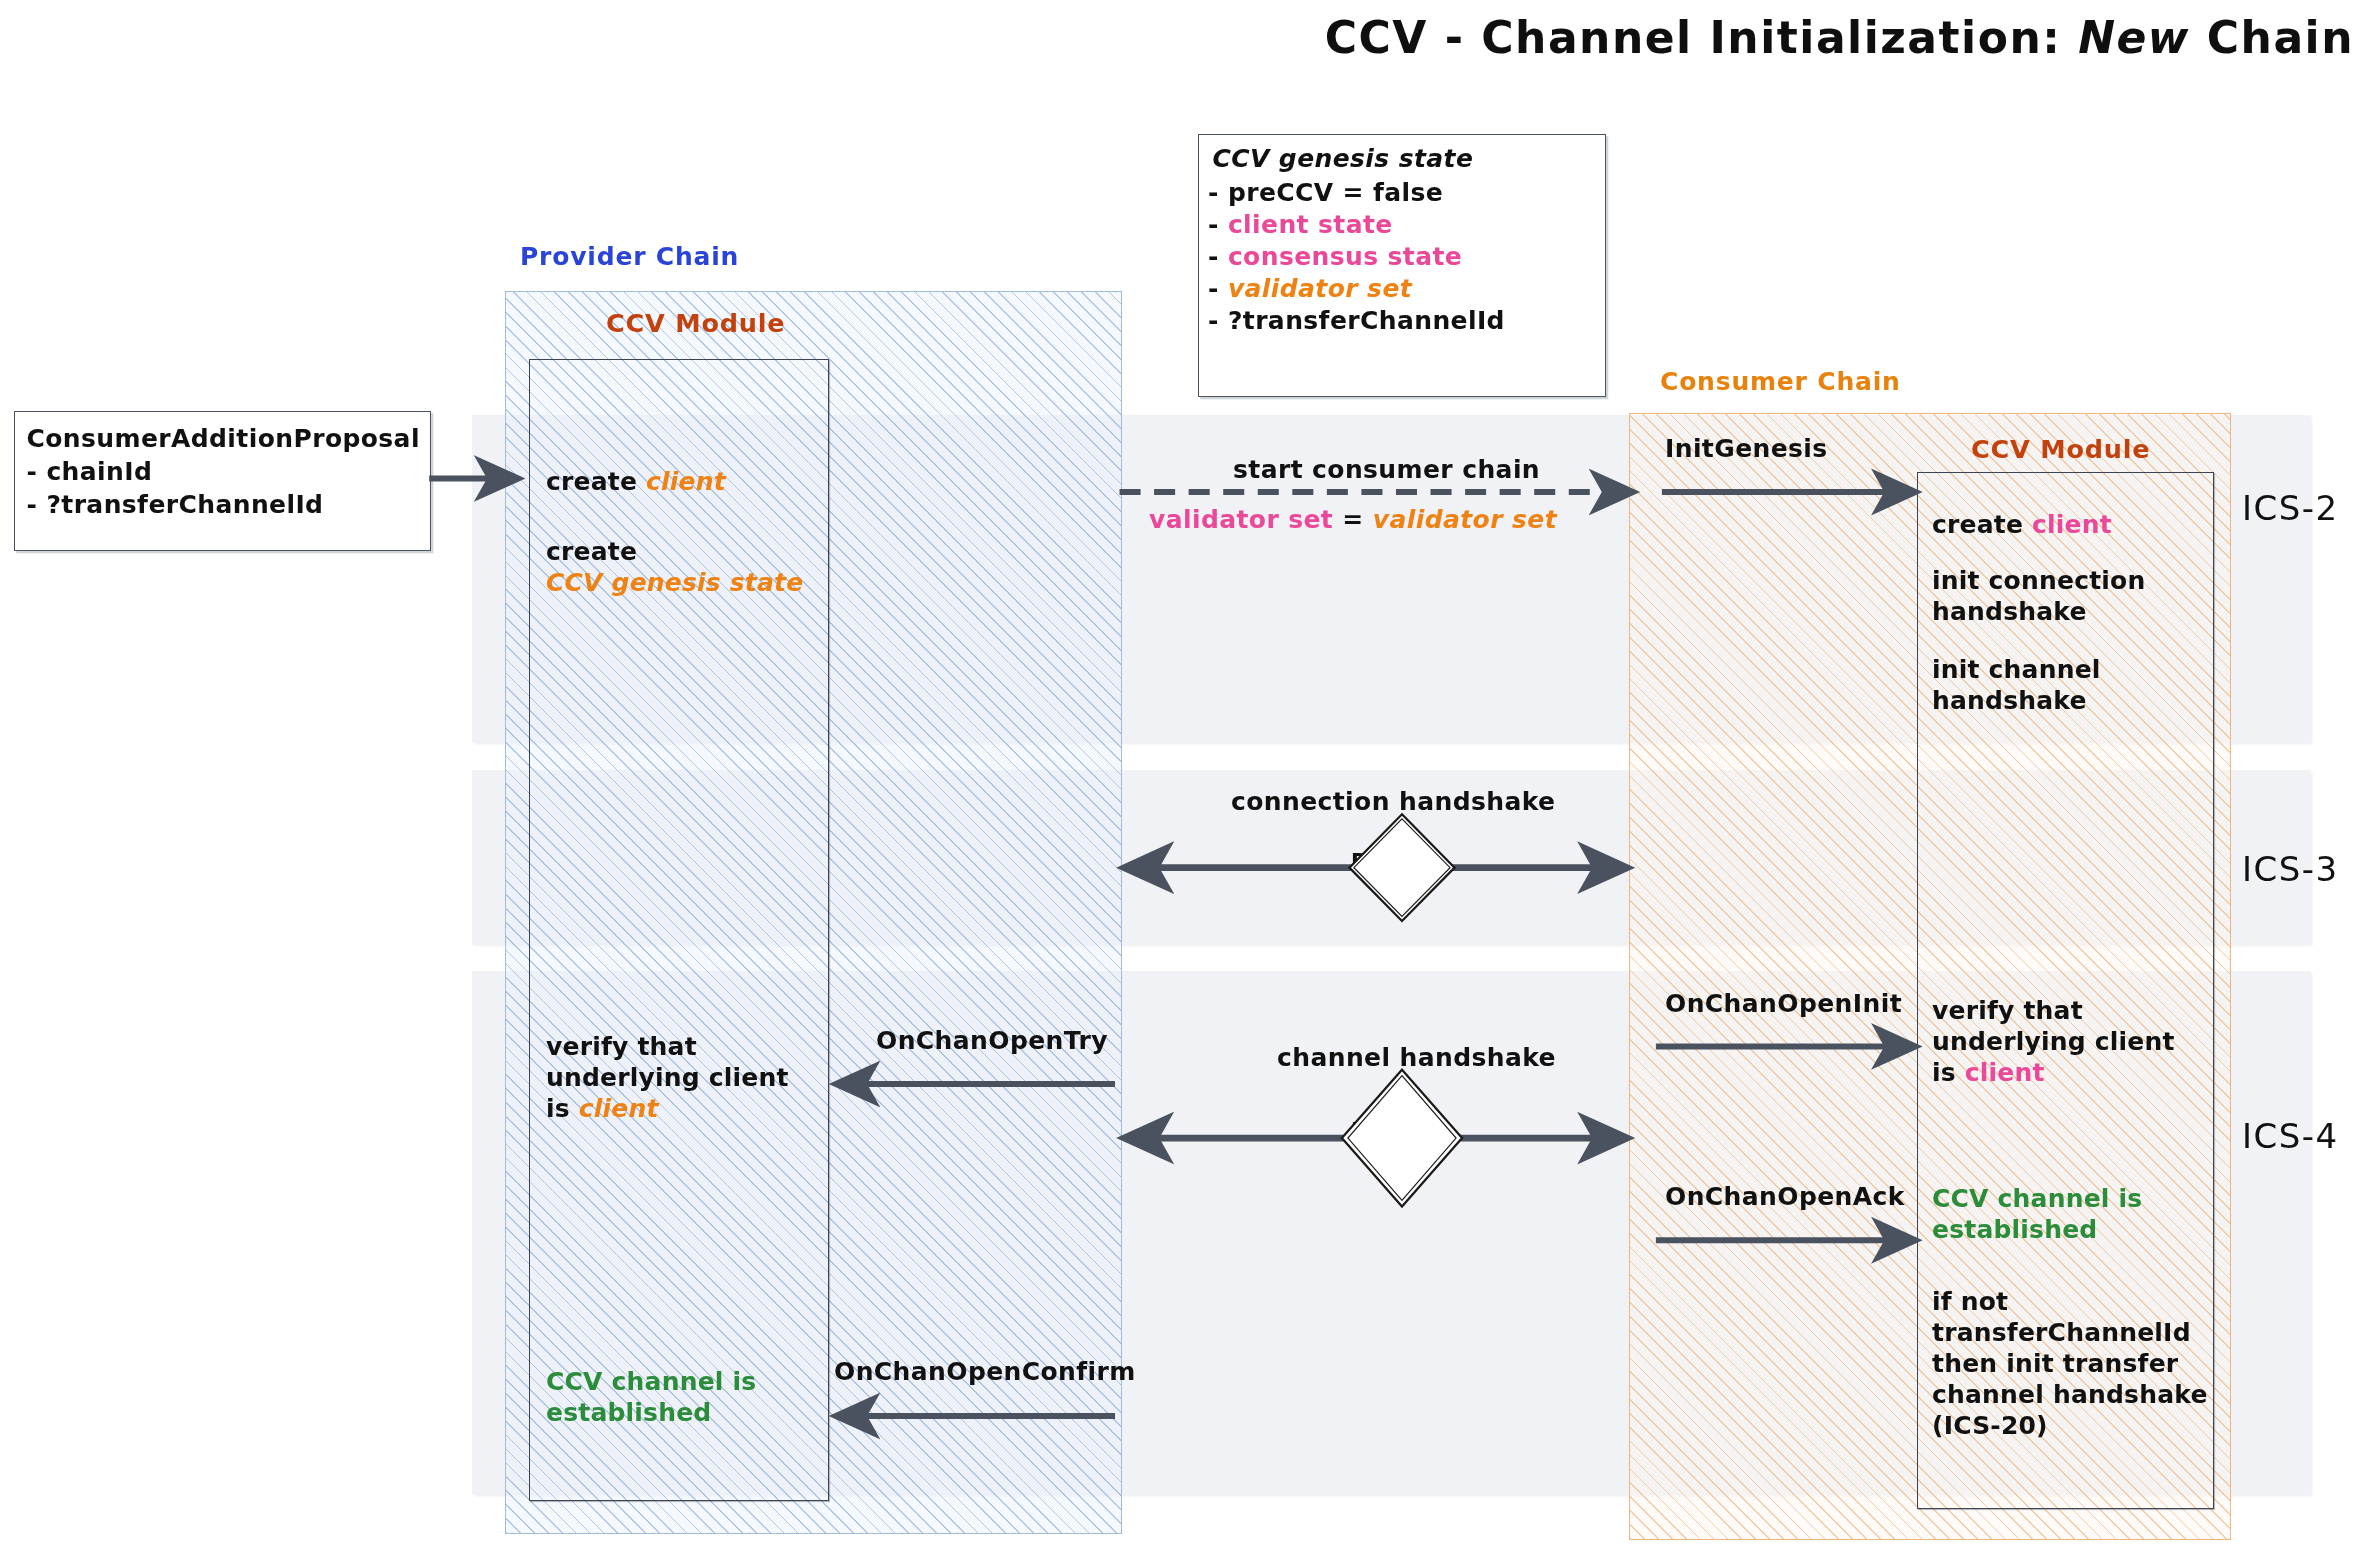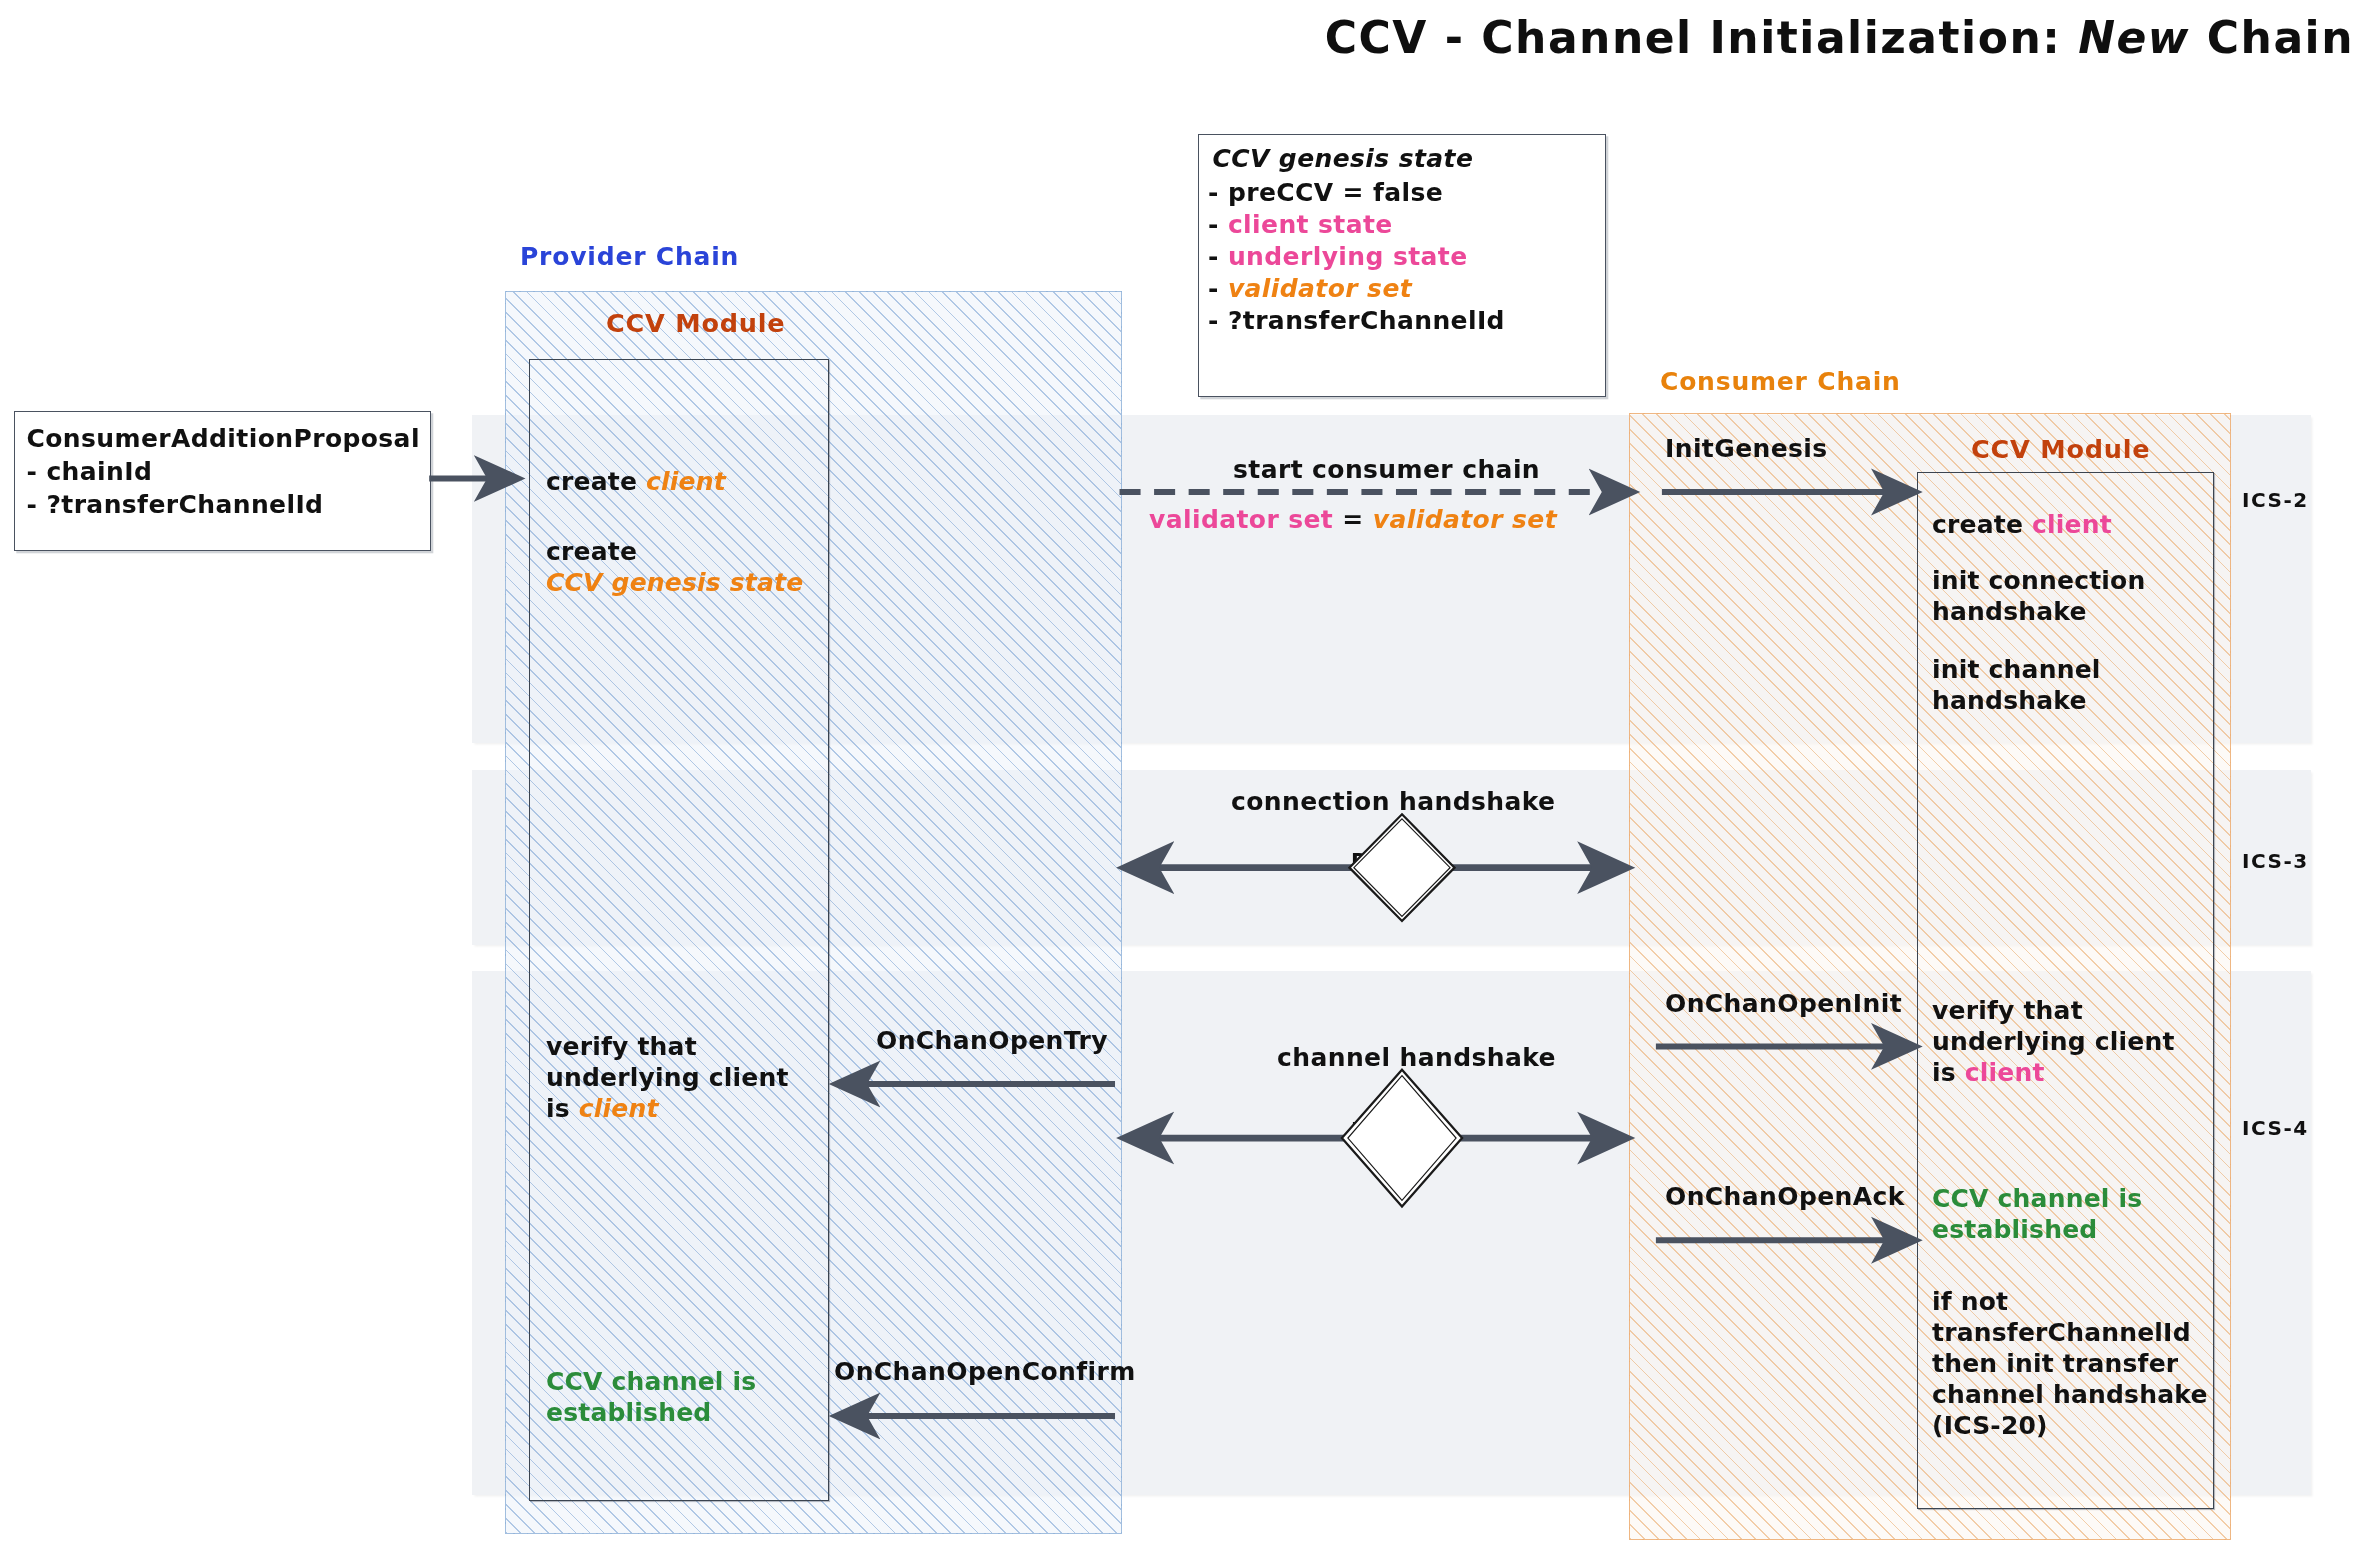--- a/index.html
+++ b/index.html
@@ -8,21 +8,21 @@
 
   .hand{font-family:"DejaVu Sans", sans-serif;font-weight:700;letter-spacing:0.4px;}
 
   
   #title{position:absolute;left:0;top:12px;width:2354px;text-align:right;
     font-size:44px;color:#0f0f0f;font-weight:700;letter-spacing:1.5px;}
   #title .ital{font-style:italic;}
 
   
   .band{position:absolute;background:#f0f2f5;box-shadow:1.5px 1.5px 2.3px rgba(0,0,0,.06);}
-  .band-label{position:absolute;font-size:20px;font-weight:700;color:#111;letter-spacing:1.5px;}
+  .band-label{position:absolute;font-size:34px;font-weight:400;color:#111;letter-spacing:1.5px;}
 
   
   .chain{position:absolute;border:0.8px solid rgba(120,140,170,.5);}
   .chain.provider{
     background-color:rgba(236,243,250,.55);
     background-image:repeating-linear-gradient(45deg,
        rgba(120,160,210,.55) 0px, rgba(120,160,210,.55) 1.2px,
        rgba(0,0,0,0) 1.2px, rgba(0,0,0,0) 9.8px);
     border-color:rgba(140,175,215,.8);
   }
@@ -142,21 +142,21 @@
     <div class="line hand" style="position:absolute;left:12px;top:10.5px;">ConsumerAdditionProposal</div>
     <div class="line hand" style="position:absolute;left:12px;top:44px;">- chainId</div>
     <div class="line hand" style="position:absolute;left:12px;top:77px;">- ?transferChannelId</div>
   </div>
 
   <div class="notebox" style="left:1198px;top:134px;width:406px;height:261px;">
     <div class="line hand orange" style="position:absolute;left:13.5px;top:7.5px;">CCV genesis state</div>
     <div style="position:absolute;left:9px;top:42px;">
       <div class="line hand"><span>-</span> <span>preCCV = false</span></div>
       <div class="line hand"><span>-</span> <span class="blue">client state</span></div>
-      <div class="line hand"><span>-</span> <span class="blue">underlying state</span></div>
+      <div class="line hand"><span>-</span> <span class="blue">consensus state</span></div>
       <div class="line hand"><span>-</span> <span class="orange">validator set</span></div>
       <div class="line hand"><span>-</span> <span>?transferChannelId</span></div>
     </div>
   </div>
 
   <div class="arrow-label hand" style="left:1233px;top:455px;">start consumer chain</div>
   <div class="arrow-label hand" style="left:1149px;top:505px;">
     <span class="blue">validator set</span>
     <span>=</span>
     <span class="orange">validator set</span>

